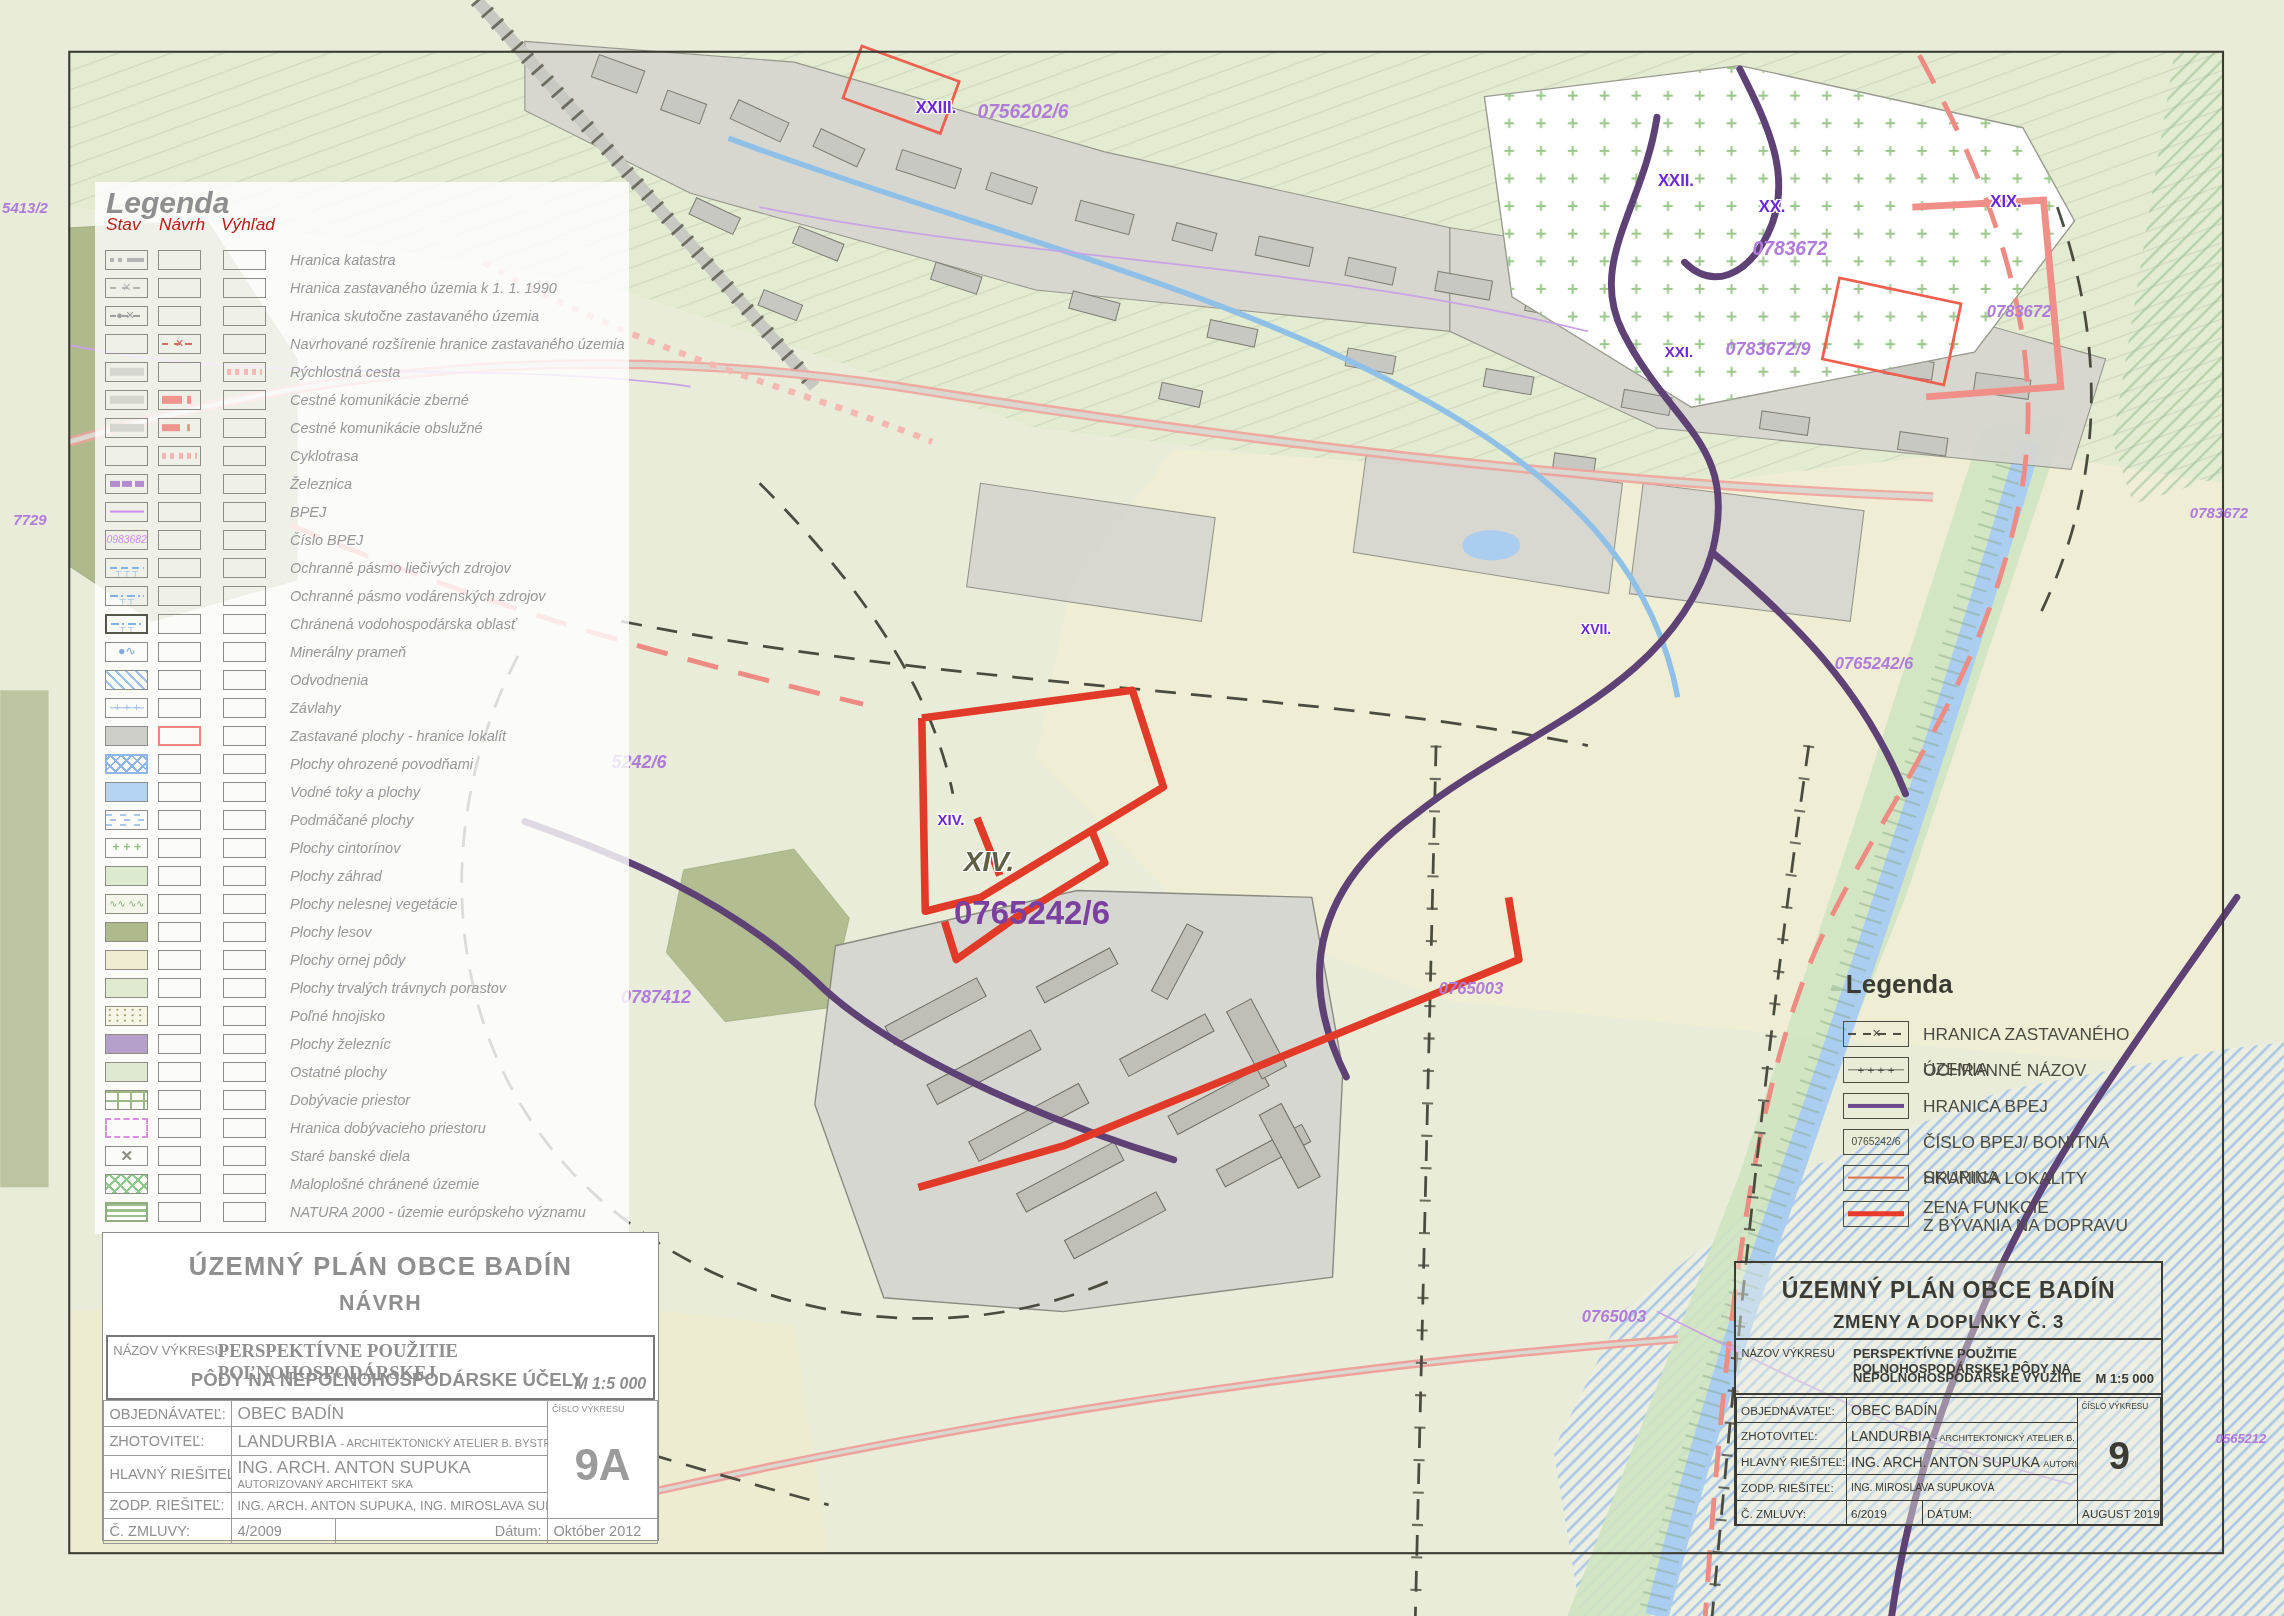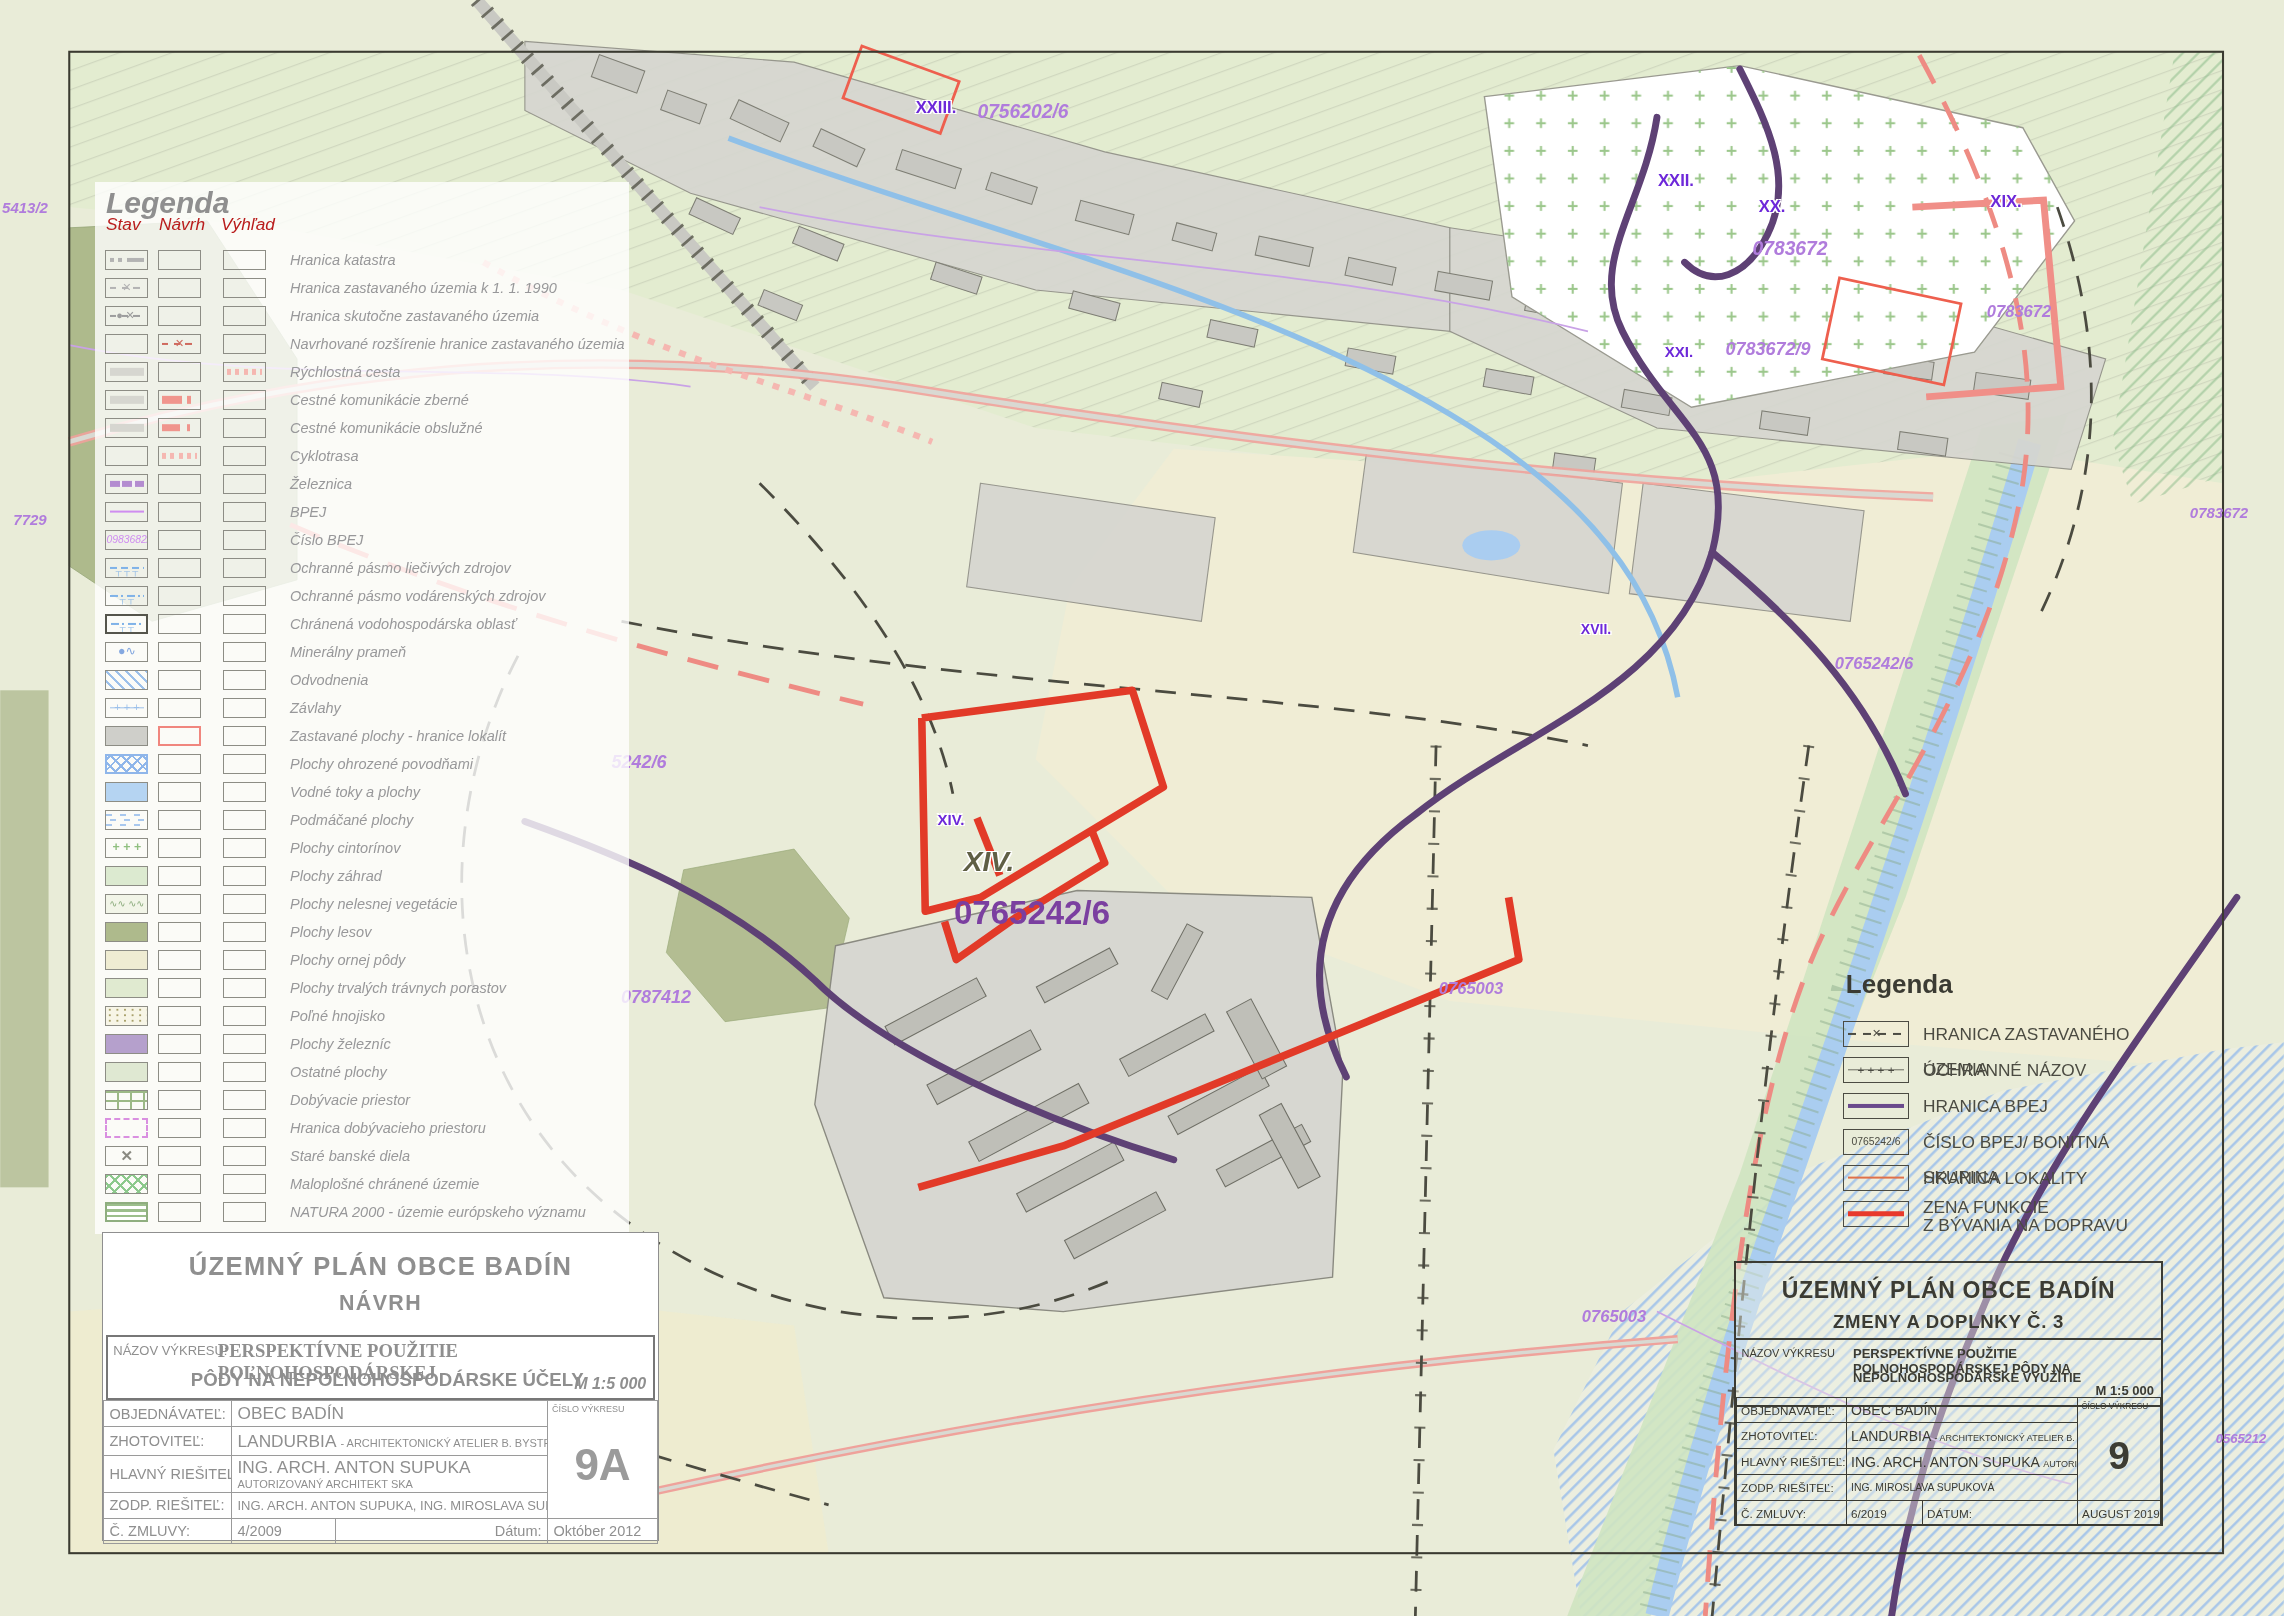--- a/index.html
+++ b/index.html
@@ -117,21 +117,21 @@
   .sym.r-purple::before{content:"";position:absolute;left:6%;right:6%;top:50%;height:4.1px;transform:translateY(-50%);background:#6a4a8c;}
   .sym.r-num{font-size:10.4px;text-align:center;line-height:23.5px;color:#4b4b42;}
   .sym.r-orange::before{content:"";position:absolute;left:6%;right:6%;top:50%;height:2.8px;transform:translateY(-50%);background:#e0714a;}
   .sym.r-red::before{content:"";position:absolute;left:6%;right:6%;top:50%;height:5.5px;transform:translateY(-50%);background:#e8392b;}
 
   
   #tbR{position:absolute;left:1734px;top:1261px;width:429px;height:265px;border:2.1px solid #3b3b33;
     box-sizing:border-box;color:#3b3b33;background:rgba(238,240,228,.45);}
   #tbR .t1{margin-top:14px;text-align:center;font-size:23px;font-weight:bold;letter-spacing:0.7px;}
   #tbR .t2{margin-top:7px;text-align:center;font-size:18.6px;font-weight:bold;letter-spacing:0.7px;}
-  #tbR .nazov{position:absolute;left:0;right:0;top:75px;height:69px;border-top:2.1px solid #3b3b33;border-bottom:2.1px solid #3b3b33;box-sizing:border-box;}
+  #tbR .nazov{position:absolute;left:0;right:0;top:75px;height:57px;border-top:2.1px solid #3b3b33;border-bottom:2.1px solid #3b3b33;box-sizing:border-box;}
   #tbR .nazov .nl{position:absolute;left:5.5px;top:7px;font-size:11px;}
   #tbR .nazov .c1{position:absolute;left:117px;top:5.5px;font-size:13px;font-weight:bold;}
   #tbR .nazov .c2{position:absolute;left:117px;top:30px;font-size:13px;font-weight:bold;}
   #tbR .nazov .sc{position:absolute;right:7px;bottom:7px;font-size:13px;font-weight:bold;}
   #tbR table{position:absolute;left:0;right:0;top:134px;bottom:0;width:100%;height:129px;border-collapse:collapse;table-layout:fixed;}
   #tbR td{border:1.4px solid #3b3b33;padding:0.7px 4.1px;font-size:11.7px;vertical-align:middle;overflow:hidden;white-space:nowrap;}
   #tbR .big{font-size:14px;}
   #tbR .small{font-size:9px;}
   #tbR .numcell{position:relative;}
   #tbR .cvl{position:absolute;left:3.5px;top:2.8px;font-size:8.3px;}

